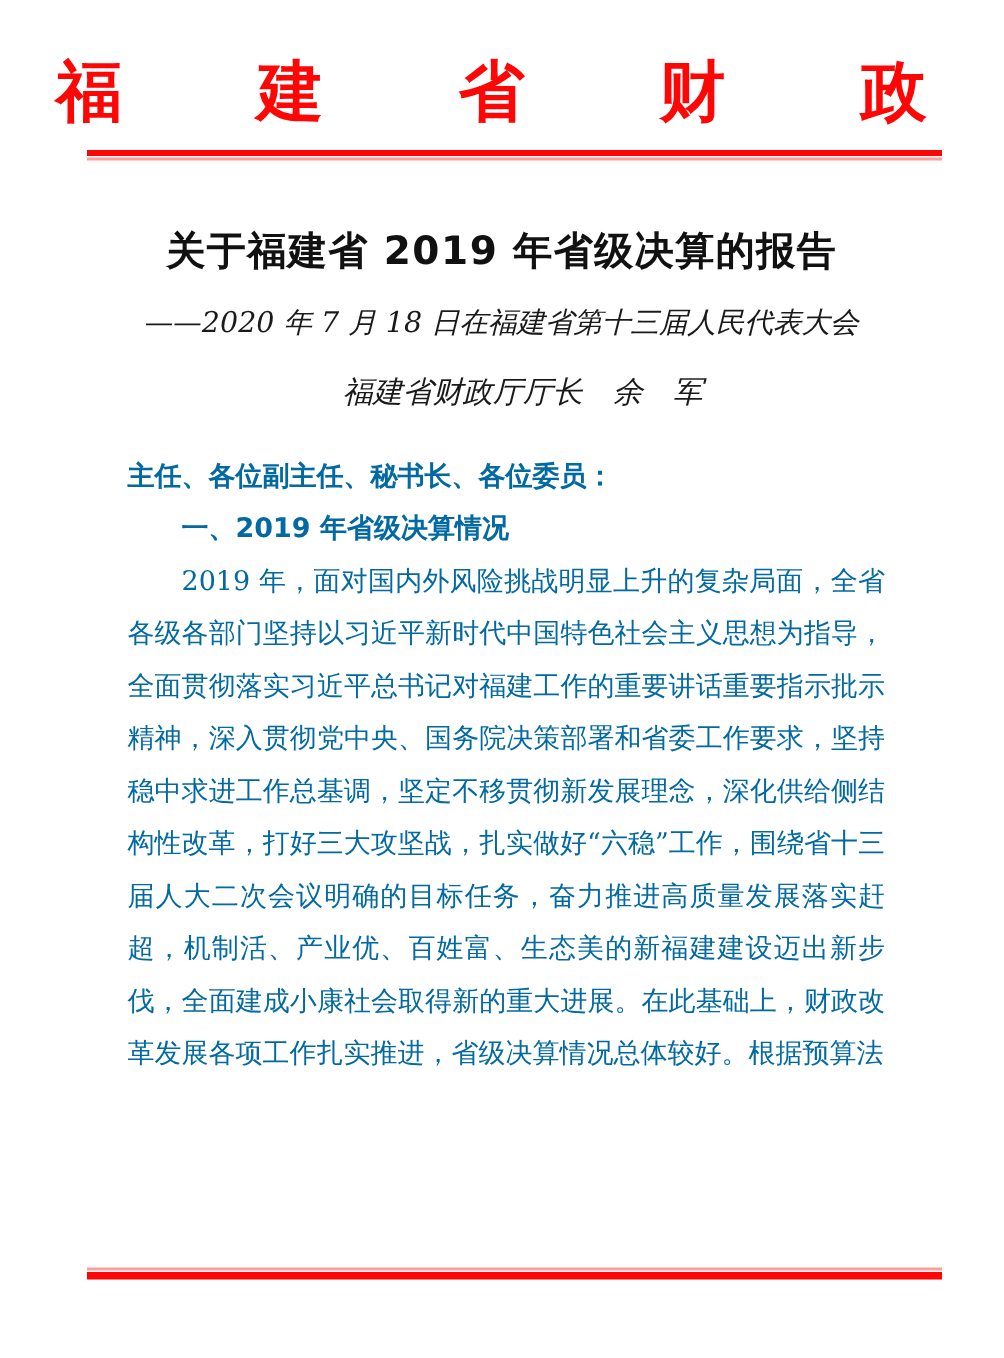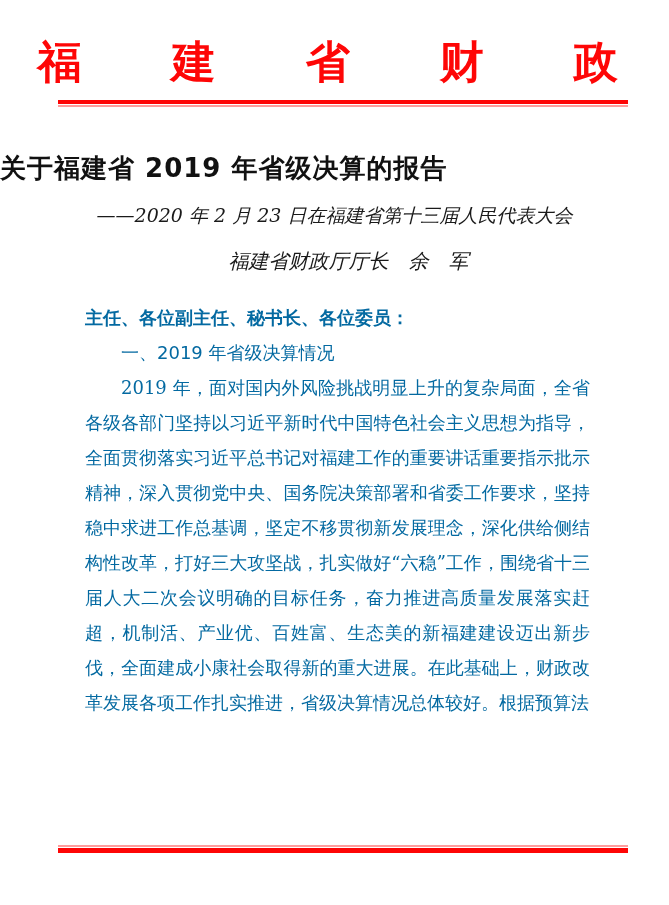--- a/index.html
+++ b/index.html
@@ -33,21 +33,21 @@
   .header-rule {
     margin: 12px 41px 0 58px;
     height: 1px;               
     border-top: 4px solid #fe0606;
     border-bottom: 2px solid #ff9c9c;
   }
 
   
   .doc-title {
     margin-top: 44px;
-    text-align: left;
+    text-align: center;
     font-family: "DejaVu Sans", sans-serif;
     font-weight: 700;
     font-size: 26px;
     line-height: 34px;
     color: #111111;
     letter-spacing: 1px;
   }
   .doc-subtitle {
     margin-top: 17px;
     text-align: center;
@@ -84,21 +84,21 @@
   .salutation {
     font-family: "DejaVu Sans", sans-serif;
     font-weight: 700;
     text-indent: 0;
   }
   .para-indent {
     text-indent: 2em;
   }
   .section-heading {
     font-family: "DejaVu Sans", sans-serif;
-    font-weight: 400;
+    font-weight: 700;
     text-indent: 2em;
     margin: 2px 0;
   }
 
   
   .footer-rule {
     position: absolute;
     top: 845px;
     left: 58px;
     right: 41px;
@@ -111,21 +111,21 @@
 <body>
 
 <div class="page">
 
   <div class="agency-name">福 建 省 财 政 厅</div>
   <div class="header-rule"></div>
 
   <div class="doc-title">关于福建省 2019 年省级决算的报告</div>
 
   <div class="doc-subtitle">
-    <div>——2020 年 2 月 23 日在福建省第十三届人民代表大会</div>
+    <div>——2020 年 7 月 18 日在福建省第十三届人民代表大会</div>
   </div>
 
   <div class="doc-presenter">福建省财政厅厅长　余　军</div>
 
   <div class="doc-body">
     <p class="salutation">主任、各位副主任、秘书长、各位委员：</p>
     <p class="section-heading">一、2019 年省级决算情况</p>
     <p class="para-indent">2019 年，面对国内外风险挑战明显上升的复杂局面，全省各级各部门坚持以习近平新时代中国特色社会主义思想为指导，全面贯彻落实习近平总书记对福建工作的重要讲话重要指示批示精神，深入贯彻党中央、国务院决策部署和省委工作要求，坚持稳中求进工作总基调，坚定不移贯彻新发展理念，深化供给侧结构性改革，打好三大攻坚战，扎实做好“六稳”工作，围绕省十三届人大二次会议明确的目标任务，奋力推进高质量发展落实赶超，机制活、产业优、百姓富、生态美的新福建建设迈出新步伐，全面建成小康社会取得新的重大进展。在此基础上，财政改革发展各项工作扎实推进，省级决算情况总体较好。根据预算法</p>
   </div>
 

